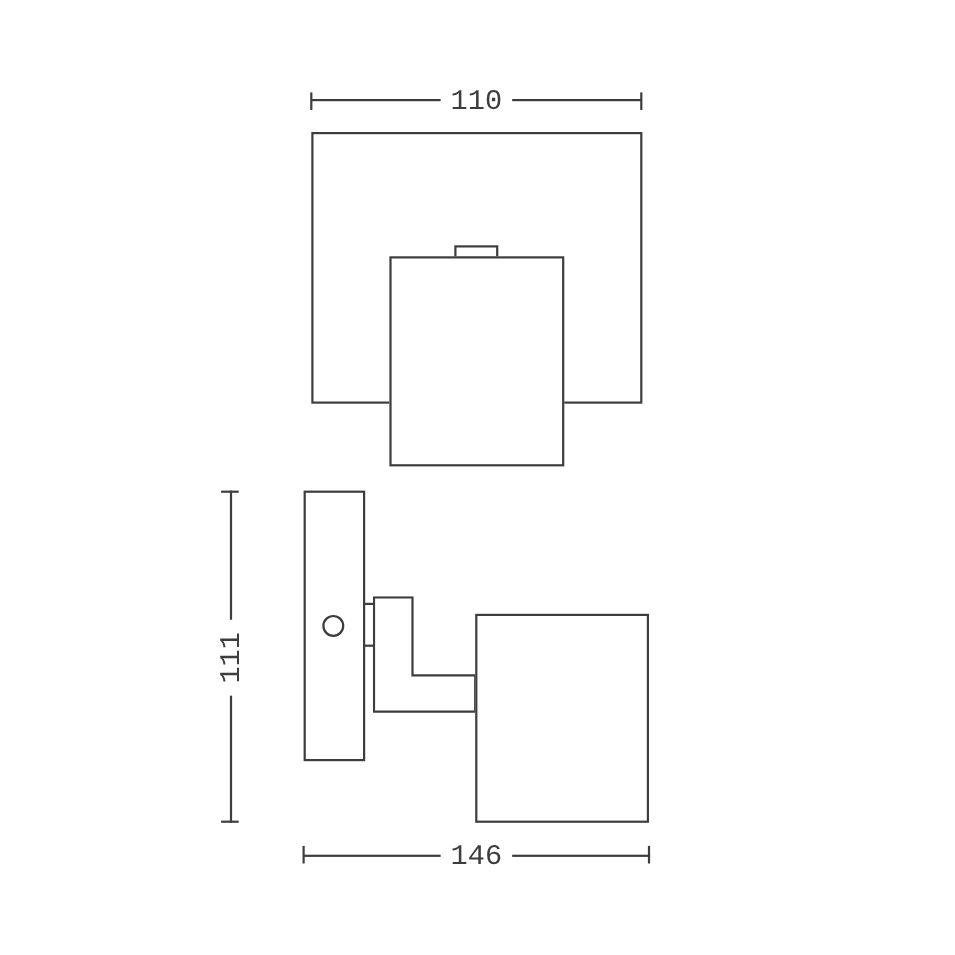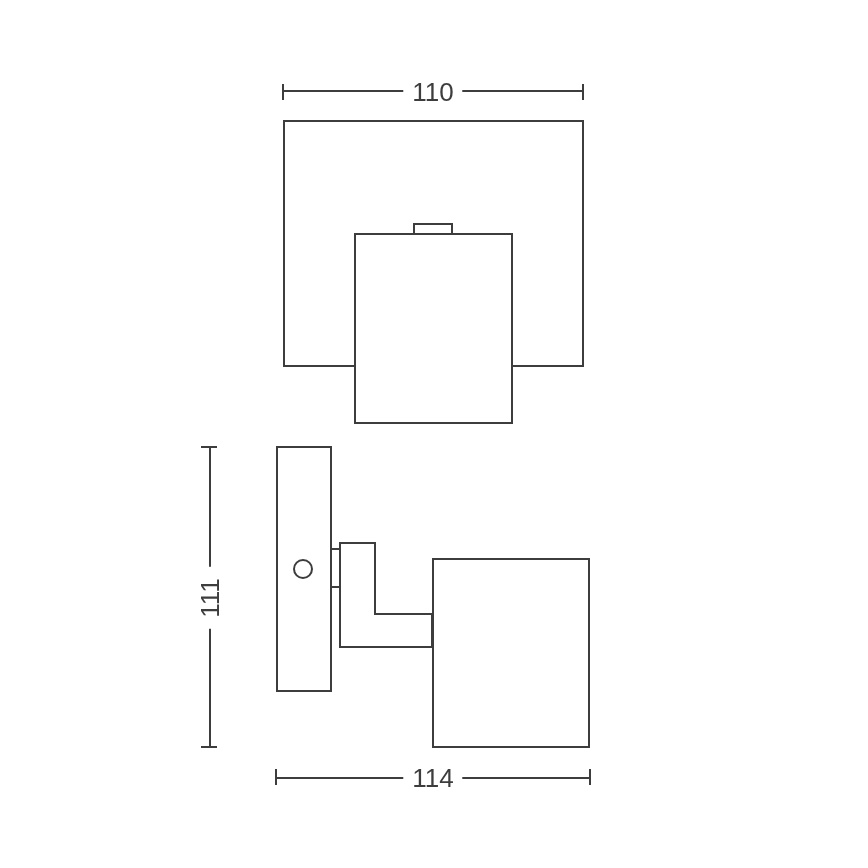--- a/index.html
+++ b/index.html
@@ -6,21 +6,21 @@
     margin: 0;
     padding: 0;
     background: #ffffff;
   }
   .canvas {
     position: relative;
     width: 868px;
     height: 868px;
     background: #ffffff;
     overflow: hidden;
-    font-family: Liberation Sans, sans-serif;
+    font-family: Liberation Mono, monospace;
   }
   .outline {
     position: absolute;
     border: 2px solid #3d3d3d;
     background: #ffffff;
     box-sizing: border-box;
   }
   .line {
     position: absolute;
     background: #3d3d3d;
@@ -81,16 +81,16 @@
     <svg style="left:339px; top:542px;" width="95" height="107" viewBox="0 0 95 107">
       <path d="M1 1 H36 V72 H93 V105 H1 Z" fill="#ffffff" stroke="#3d3d3d" stroke-width="2"></path>
     </svg>
     <div class="outline" style="left:432px; top:558px; width:158px; height:190px;"></div>
   </div>
 
   <div>
     <div class="line" style="left:276px; top:777px; width:315px; height:2px;"></div>
     <div class="line" style="left:275px; top:769px; width:2px; height:16px;"></div>
     <div class="line" style="left:589px; top:769px; width:2px; height:16px;"></div>
-    <div class="dim-label" style="left:433px; top:778px;">114</div>
+    <div class="dim-label" style="left:433px; top:778px;">146</div>
   </div>
 
 </div>
 
 </body></html>

